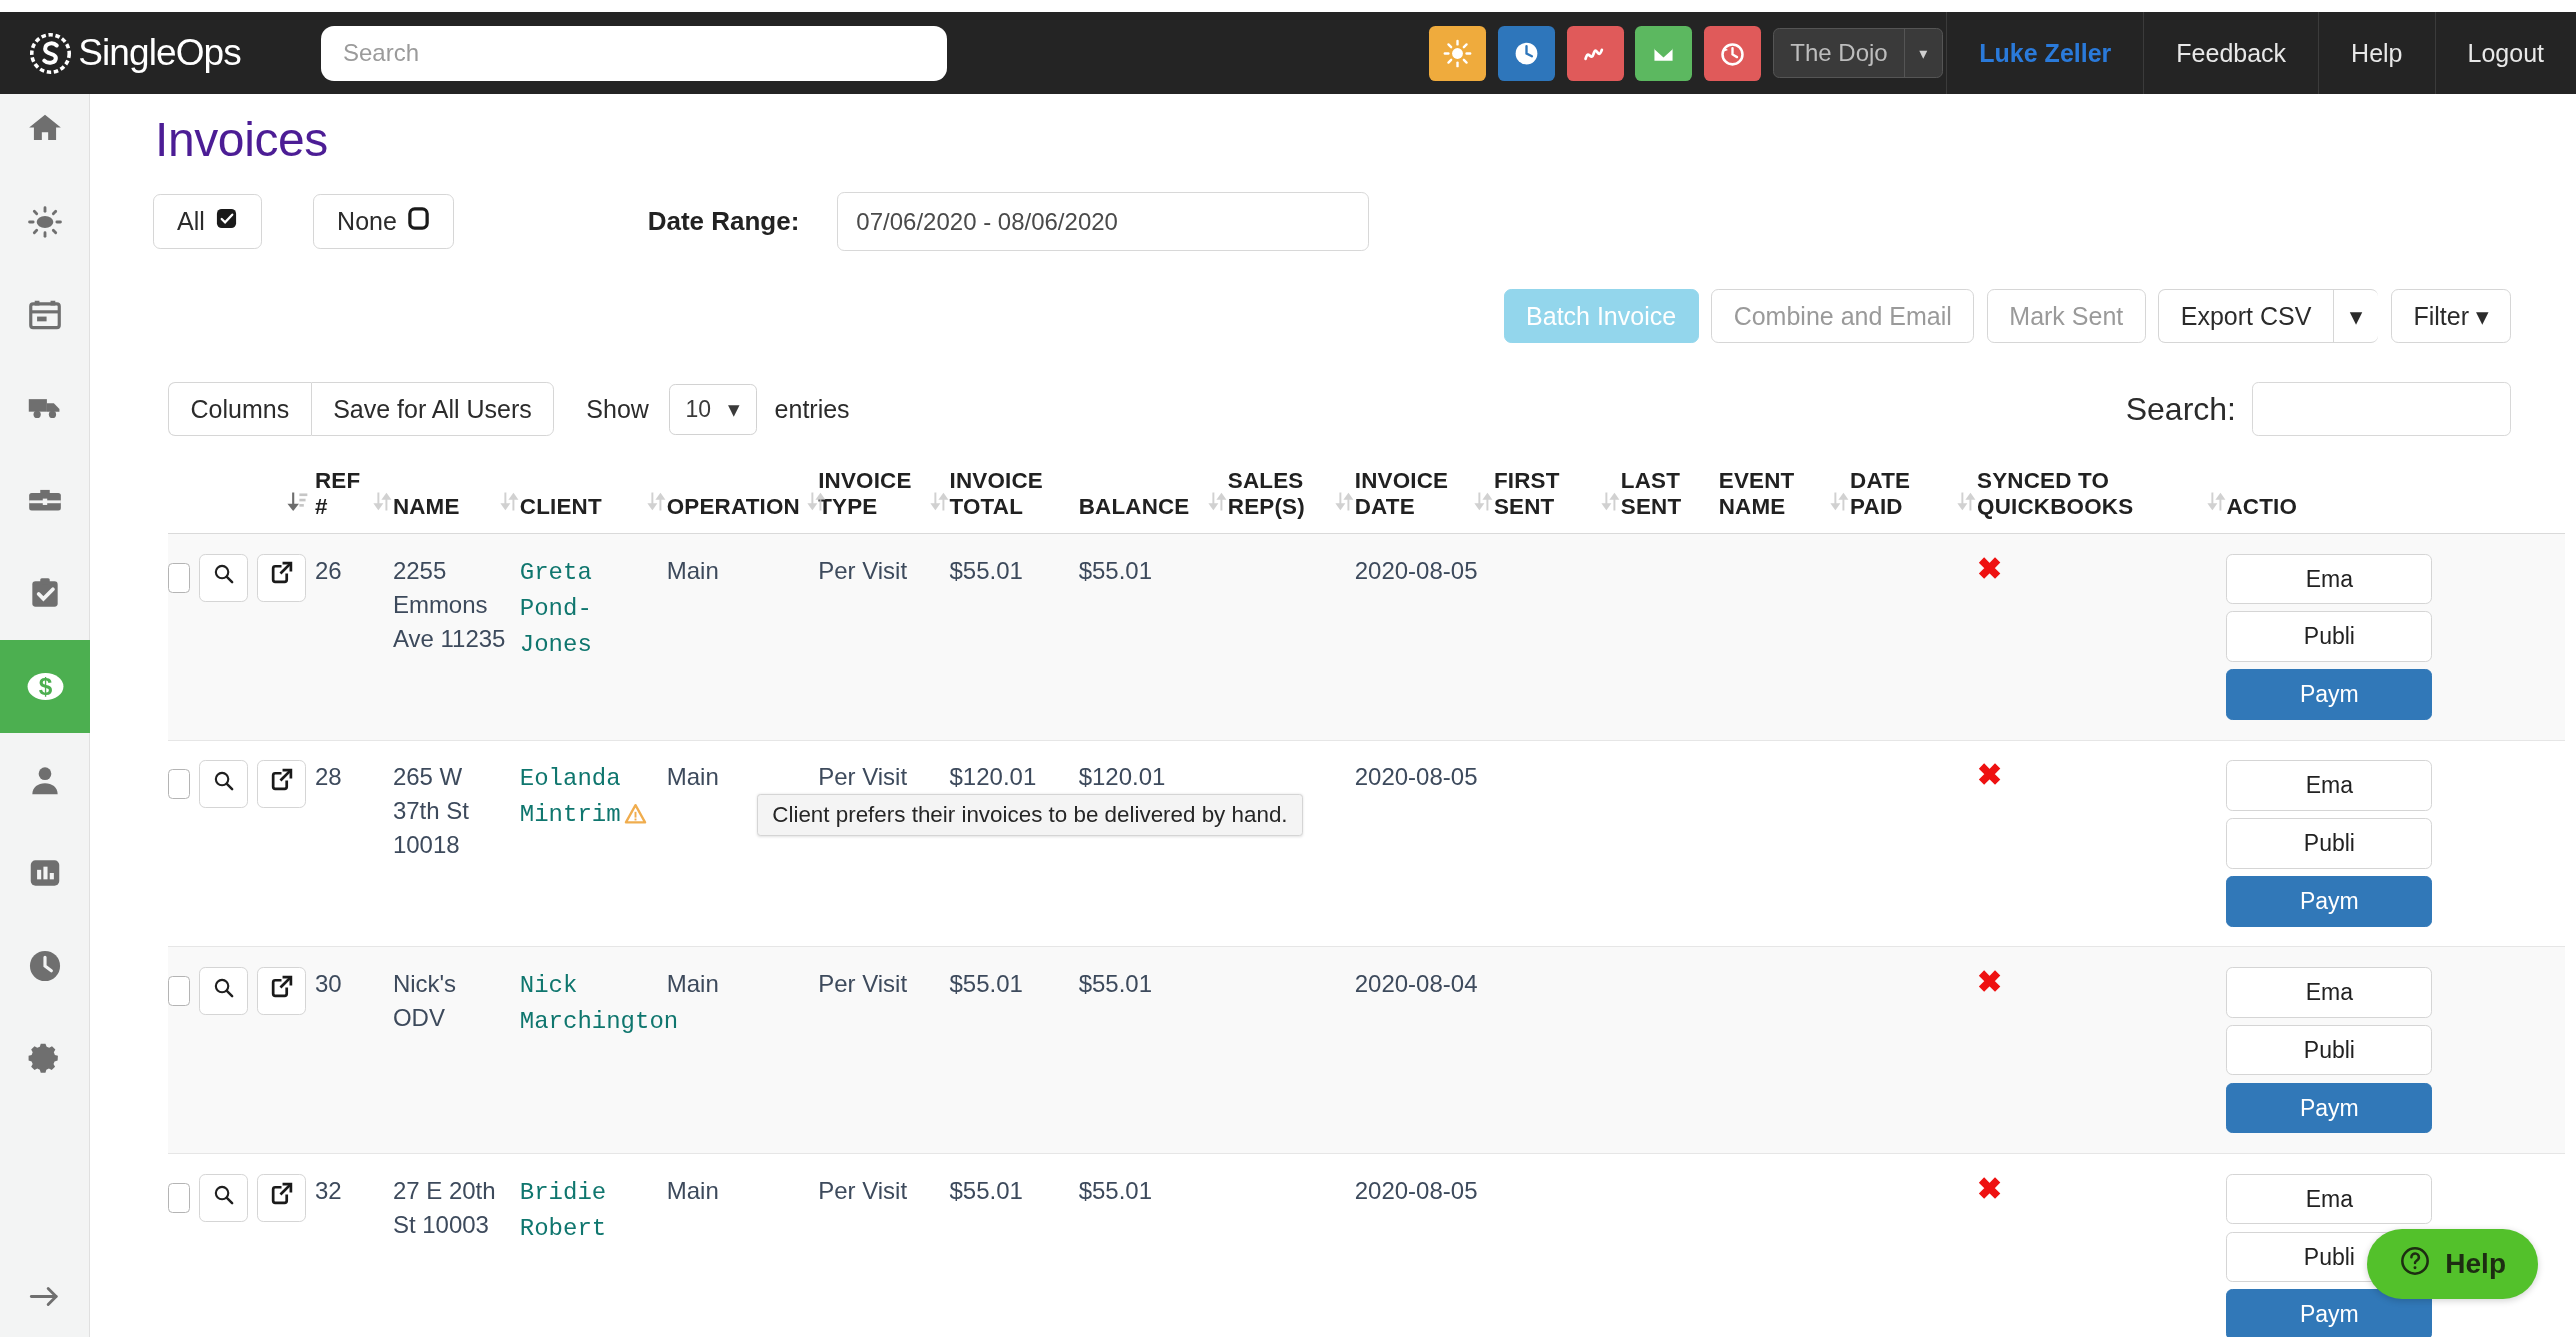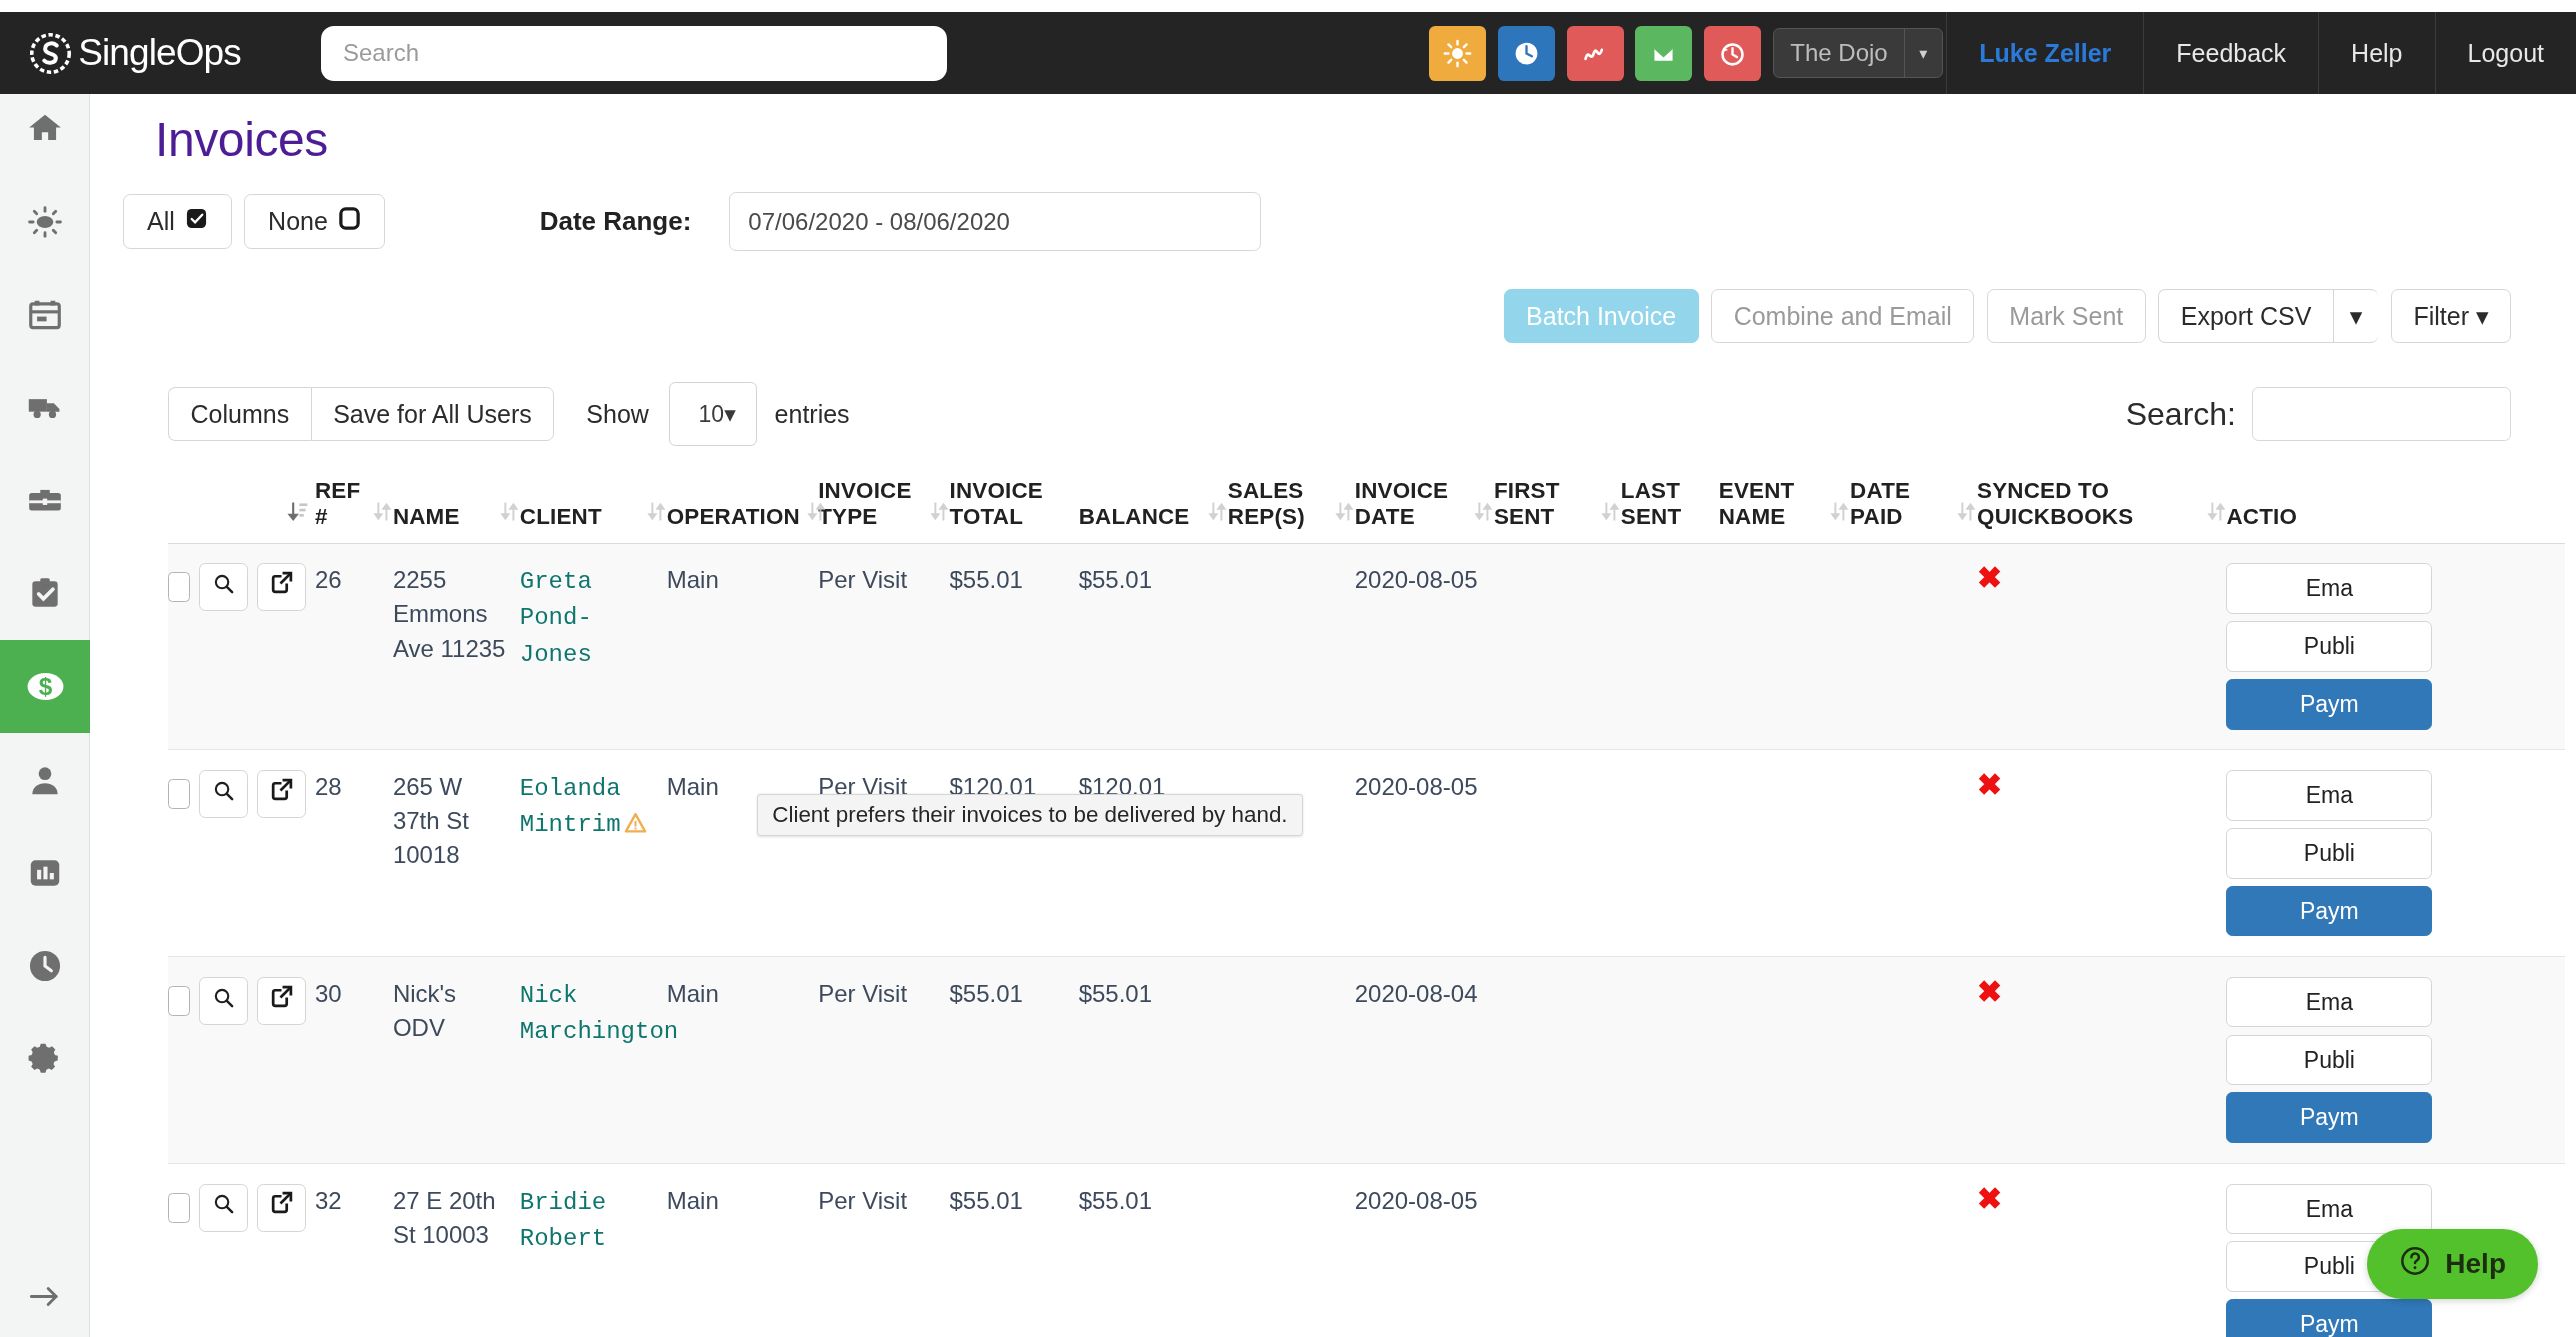--- a/index.html
+++ b/index.html
@@ -72,21 +72,21 @@
 
   
   .main { position:absolute; top:82px; left:90px; width:2486px; height:1255px;
           background:#fff; overflow:hidden; }
 
   .page-title {
     font-size:48px; color:#4c1d95; margin:30px 0 0 65px; font-weight:normal;
     letter-spacing:-0.4px;
   }
 
-  .toolrow { display:flex; align-items:center; margin:25px 0 0 33px; }
+  .toolrow { display:flex; align-items:center; margin:25px 0 0 63px;gap:39px; }
   .btn {
     background:#fff; border:0.9px solid #d6d6d6; border-radius:7.2px;
     font-size:25px; color:#2b2b2b; padding:11.6px 21.5px;
     font-family:"Liberation Sans", sans-serif; cursor:pointer; white-space:nowrap;
   }
   .btn.allnone { padding:11.6px 23px; display:flex; align-items:center; gap:9.8px; }
 
   .daterange-wrap { display:flex; align-items:center; margin-left:155px; }
   .daterange-label { font-size:26px; font-weight:bold; color:#222; }
   .daterange-input {
@@ -109,22 +109,22 @@
   }
 
   .tablecontrols {
     display:flex; align-items:center; margin:39px 0 0 78px; width:2343px;
   }
   .grp { display:flex; }
   .grp .btn:first-child { border-radius:7.2px 0 0 7.2px; border-right:0; }
   .grp .btn:last-child { border-radius:0 7.2px 7.2px 0; }
   .showlabel { font-size:25px; color:#2b2b2b; margin-left:32px; }
   .entries-select {
-    margin-left:19.7px; width:88px; height:64px; border:0.9px solid #d2d2d2; border-radius:6.3px;
-    display:flex; align-items:center; justify-content:space-between; padding:0 29px;
+    margin-left:19.7px; width:88px; height:51px; border:0.9px solid #d2d2d2; border-radius:6.3px;
+    display:flex; align-items:center; justify-content:space-between; padding:0 16px;
     font-size:23px; color:#3a3a3a; background:#fff;
   }
   .entrieslabel { font-size:25px; color:#2b2b2b; margin-left:18px; }
   .searchbox { margin-left:auto; display:flex; align-items:center; }
   .searchbox .lbl { font-size:32px; color:#2b2b2b; margin-right:16px; }
   .searchbox input {
     width:259px; height:54px; border:0.9px solid #d8d8d8; border-radius:6.3px;
     outline:none; font-size:23px; padding:0 10.7px;
     font-family:"Liberation Sans", sans-serif;
   }

